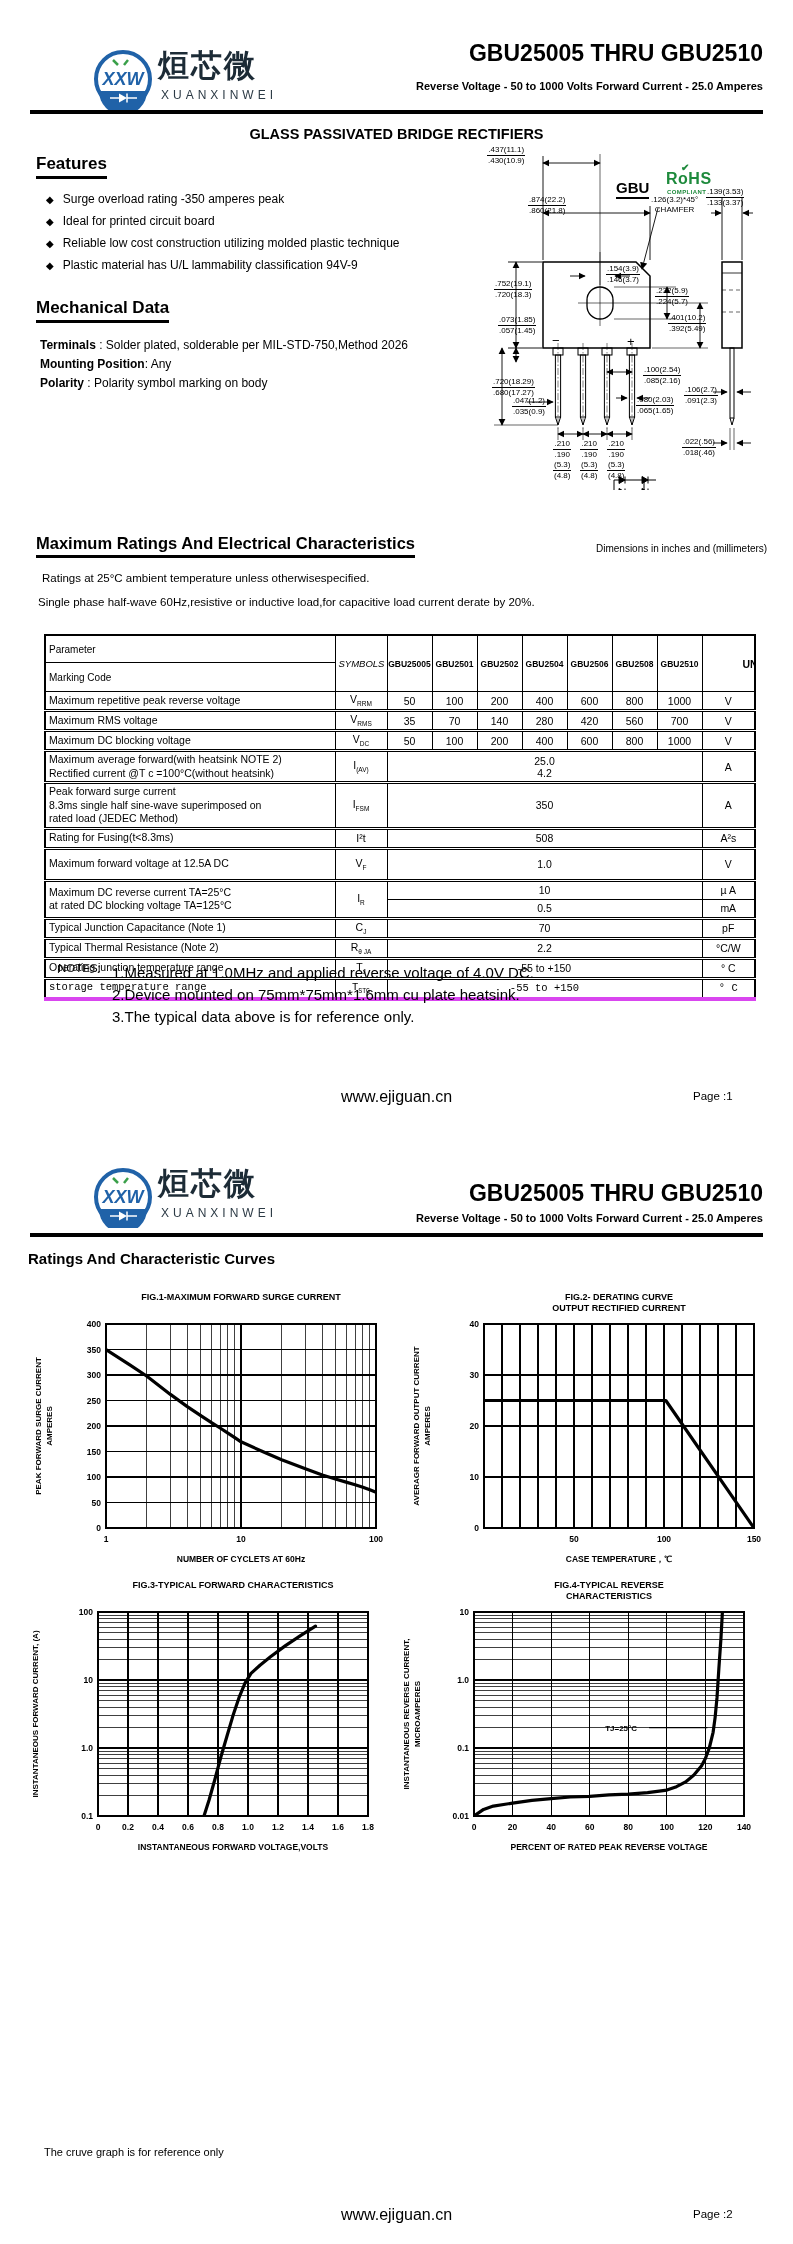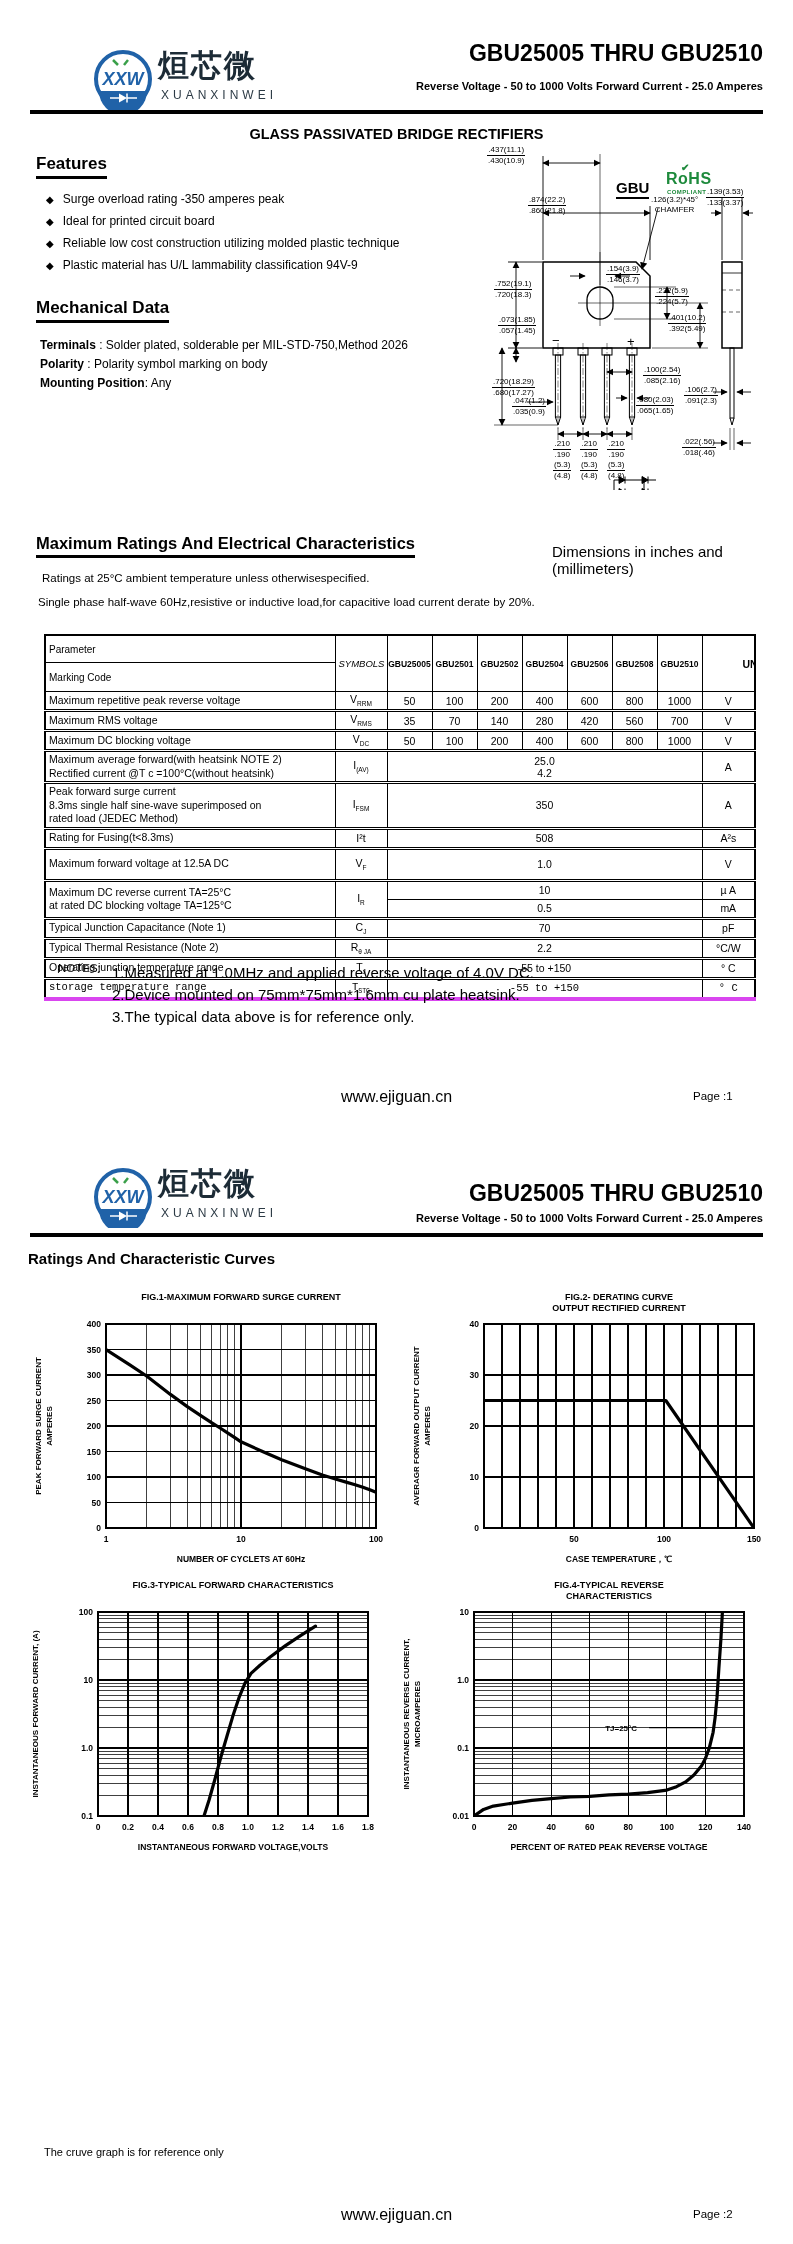--- a/index.html
+++ b/index.html
@@ -17,21 +17,21 @@
   .feature .dia{font-size:10px;}
   .mech-line{font-size:12px;line-height:19px;}
   .cond{font-size:11.5px;}
   .dim{position:absolute;font-size:8px;line-height:10px;text-align:center;white-space:nowrap;}
   .dim span{display:block;padding:0 1px;}
   .dim .bar{border-bottom:1px solid #000;}
   .gbu-lbl{font-size:15px;font-weight:bold;border-bottom:2px solid #000;padding-bottom:1px;}
   .rohs{font-size:16px;font-weight:bold;color:#1e8a3c;letter-spacing:0.5px;}
   .rohs-check{font-size:10px;color:#1e8a3c;font-weight:bold;}
   .rohs-sub{font-size:6px;color:#1e8a3c;letter-spacing:0.4px;font-weight:bold;}
-  .dims-note{font-size:15px;}
+  .dims-note{font-size:10px;margin-left:44px;}
   table.rt{border-collapse:collapse;font-size:10.5px;table-layout:fixed;width:712px;border:2px solid #000;}
   table.rt th,table.rt td{border:1px solid #000;padding:1px 3px;overflow:hidden;}
   table.rt thead th{font-weight:normal;text-align:left;font-size:10px;}
   table.rt thead th.symh{font-style:italic;text-align:center;font-size:9.5px;}
   table.rt thead th.parth{font-weight:bold;text-align:center;font-size:8.5px;padding:1px 0;}
   table.rt thead th.unith{font-weight:bold;text-align:center;font-size:10.5px;padding-left:40px;}
   table.rt tbody td{border-bottom:3px double #000;}
   table.rt tbody tr:last-child td{border-bottom:4px solid #d946ef;font-family:Liberation Mono, monospace;}
   table.rt tbody td.thin{border-bottom:1px solid #000;}
   table.rt td.param{text-align:left;line-height:13.5px;}
@@ -289,22 +289,22 @@
   <div class="dim" style="left:607px;top:439px">
       <span class="bar">.210</span>
       <span>.190</span>
       <span class="bar">(5.3)</span>
       <span>(4.8)</span>
     </div>
 
   <div class="abs" style="left:36px;top:298px"><span class="h-underline" style="font-size:17px">Mechanical Data</span></div>
   <div class="abs" style="left:40px;top:336px;width:380px">
     <div class="mech-line"><b>Terminals</b><span> : Solder plated, solderable per MIL-STD-750,Method 2026</span></div>
+    <div class="mech-line"><b>Mounting Position</b><span>: Any</span></div>
     <div class="mech-line"><b>Polarity</b><span> : Polarity symbol  marking on body</span></div>
-    <div class="mech-line"><b>Mounting Position</b><span>: Any</span></div>
   </div>
 
   <div class="abs" style="left:36px;top:534px"><span class="h-underline" style="font-size:16.5px">Maximum Ratings And Electrical Characteristics</span></div>
   <div class="abs dims-note" style="left:552px;top:543px">Dimensions in inches and (millimeters)</div>
   <div class="abs cond" style="left:42px;top:572px">Ratings at 25°C ambient temperature unless otherwisespecified.</div>
   <div class="abs cond" style="left:38px;top:596px">Single phase half-wave 60Hz,resistive or inductive load,for capacitive load current derate by 20%.</div>
 
   <table class="rt abs" style="left:44px;top:634px">
     <colgroup>
       <col style="width:290px">

